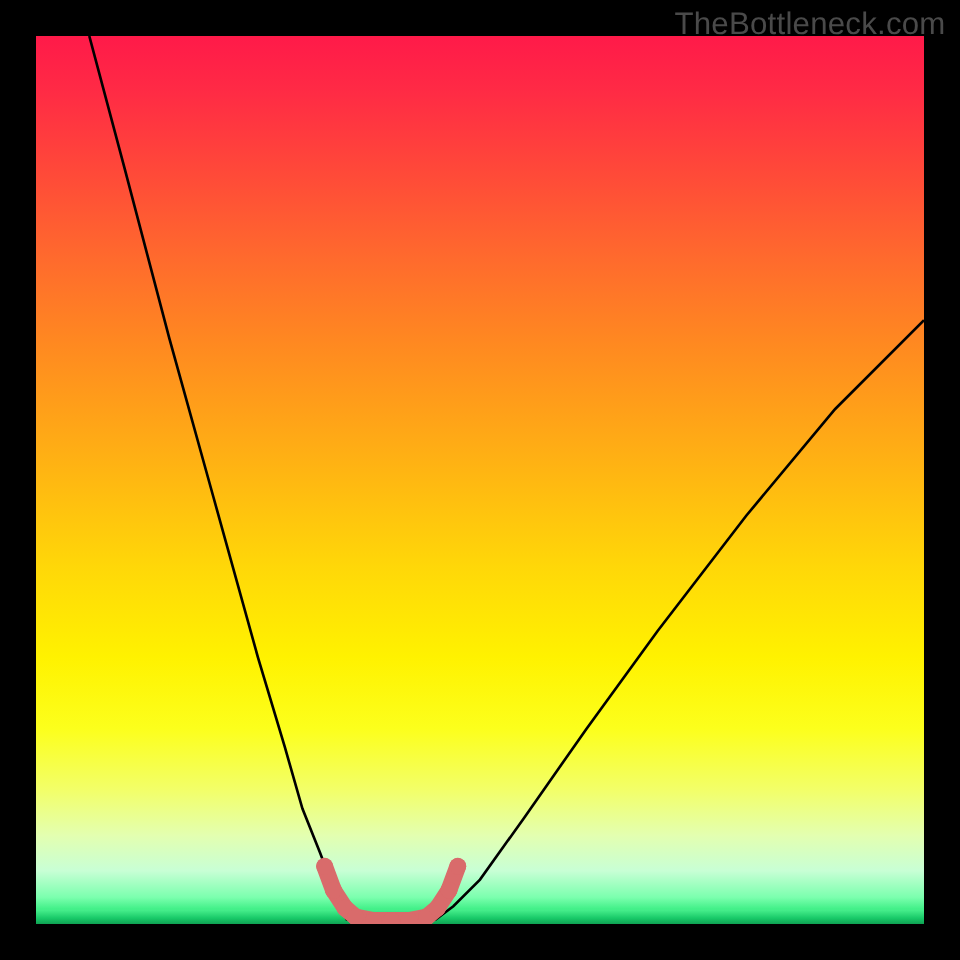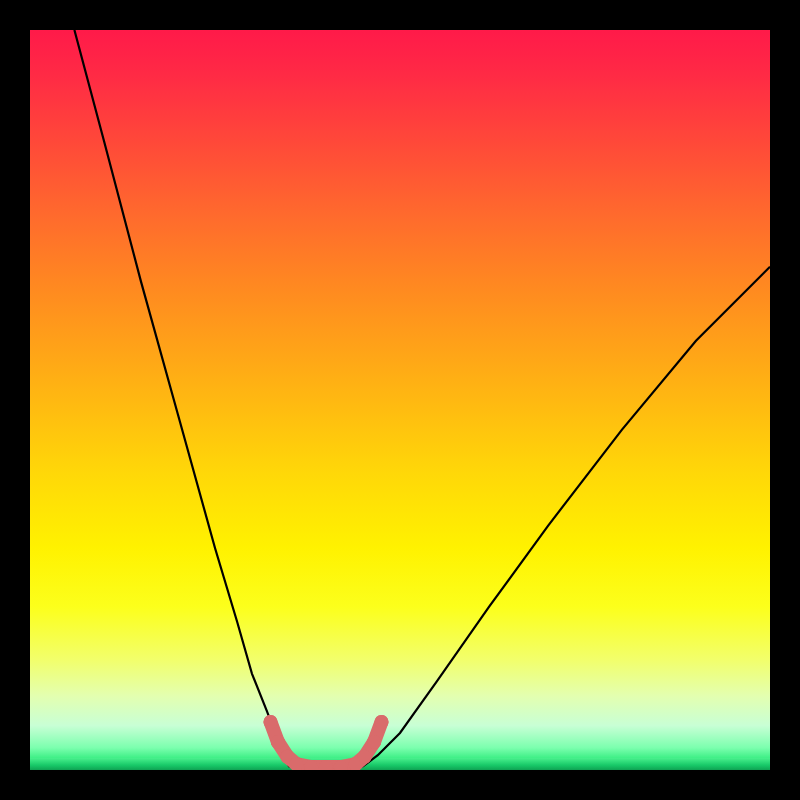--- a/index.html
+++ b/index.html
@@ -60,20 +60,21 @@
   svg.curves {
     position: absolute;
     left: 0; top: 0;
     width: 100%; height: 100%;
   }
 </style>
 </head>
 <body>
 
 <div class="frame">
+  <div class="watermark">TheBottleneck.com</div>
   <div class="plot-area">
     <div class="green-band"></div>
     <svg class="curves" viewBox="0 0 740 740" preserveAspectRatio="none">
       <path id="curve-path" fill="none" stroke="#000" stroke-width="2.2" d="M44.4,0.0 L74.0,111.0 L111.0,251.6 L148.0,384.8 L185.0,518.0 L207.2,592.0 L222.0,643.8 L236.8,680.8 L247.9,710.4 L255.3,728.9 L259.0,736.3 L259.0,736.3 L273.8,738.5 L296.0,738.5 L318.2,738.5 L333.0,736.3 L333.0,736.3 L347.8,725.2 L370.0,703.0 L407.0,651.2 L458.8,577.2 L518.0,495.8 L592.0,399.6 L666.0,310.8 L740.0,236.8"></path>
       <g id="marker-group">
           <line x1="240.5" y1="691.9" x2="247.9" y2="711.9" stroke="#d96b6b" stroke-width="14" stroke-linecap="round"></line>
           <line x1="247.9" y1="711.9" x2="257.5" y2="726.7" stroke="#d96b6b" stroke-width="14" stroke-linecap="round"></line>
           <line x1="257.5" y1="726.7" x2="266.4" y2="734.1" stroke="#d96b6b" stroke-width="14" stroke-linecap="round"></line>
           <line x1="266.4" y1="734.1" x2="281.2" y2="737.0" stroke="#d96b6b" stroke-width="14" stroke-linecap="round"></line>
           <line x1="281.2" y1="737.0" x2="296.0" y2="737.0" stroke="#d96b6b" stroke-width="14" stroke-linecap="round"></line>

